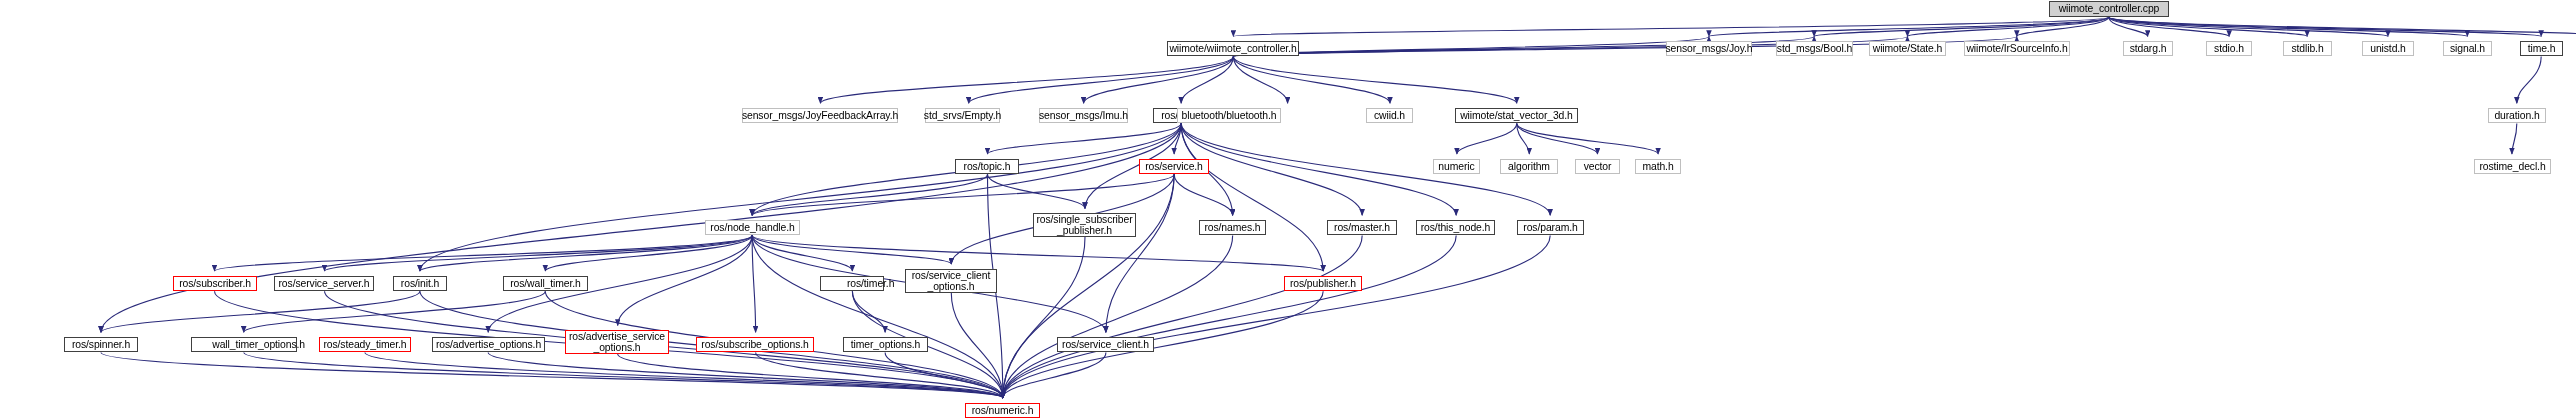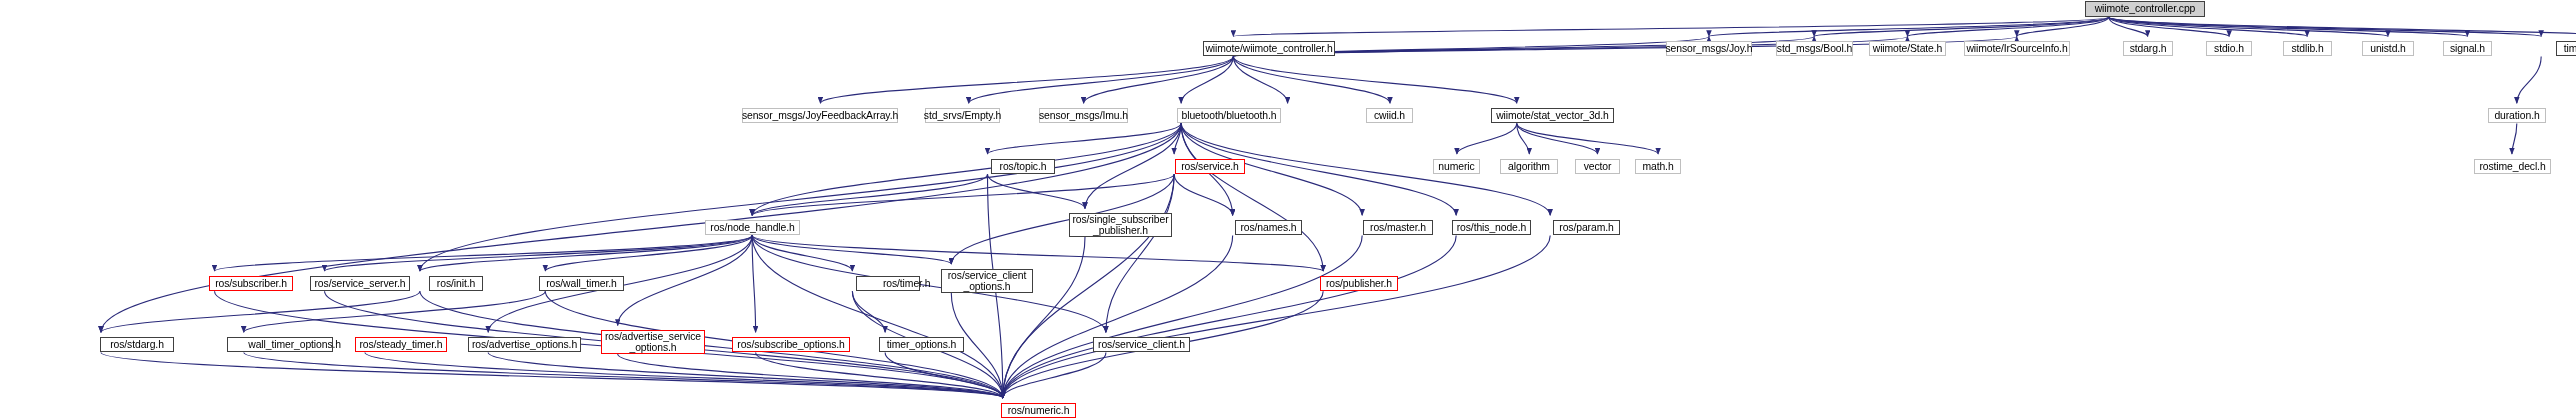--- a/index.html
+++ b/index.html
@@ -24,21 +24,21 @@
     color:#000000;
     font-size:10.4px;
     line-height:1.08;
     white-space:pre-line;
     padding:0 2.8px;
     letter-spacing:-0.1px;
   }
   .node.dark{border:0.7px solid #404040;}
   .node.red{border:0.7px solid #ff0000;}
   .node.root{background:#d0d0d0;border:0.7px solid #404040;}
-  .node.thick{border-width:1.4px;margin-left:36px;}
+  .node.thick{border-width:1.4px;}
 </style>
 </head>
 <body>
 
 <div id="canvas">
   <svg id="edges" viewBox="0 0 3699 604" xmlns="http://www.w3.org/2000/svg">
     <defs>
       <marker id="arrow" markerWidth="10" markerHeight="8" refX="9" refY="4" orient="auto" markerUnits="userSpaceOnUse">
         <path d="M0,0 L10,4 L0,8 z" fill="#2a2a7a"></path>
       </marker>
@@ -165,21 +165,21 @@
       <div class="node dark thick" style="left: 1416px; top: 220px; width: 79px; height: 15.3px;">ros/this_node.h</div>
       <div class="node dark thick" style="left: 1517px; top: 220px; width: 67px; height: 15.3px;">ros/param.h</div>
       <div class="node red thick" style="left: 173px; top: 276px; width: 84px; height: 15.3px;">ros/subscriber.h</div>
       <div class="node dark thick" style="left: 274px; top: 276px; width: 100px; height: 15.3px;">ros/service_server.h</div>
       <div class="node dark thick" style="left: 393px; top: 276px; width: 54px; height: 15.3px;">ros/init.h</div>
       <div class="node dark thick" style="left: 503px; top: 276px; width: 85px; height: 15.3px;">ros/wall_timer.h</div>
       <div class="node dark thick" style="left: 820px; top: 276px; width: 64px; height: 15.3px; padding-left: 40px;">ros/timer.h</div>
       <div class="node dark thick" style="left: 905px; top: 269px; width: 92px; height: 24px;">ros/service_client
 _options.h</div>
       <div class="node red thick" style="left: 1284px; top: 276px; width: 78px; height: 15.3px;">ros/publisher.h</div>
-      <div class="node dark thick" style="left: 64px; top: 337px; width: 74px; height: 15.3px;">ros/stdarg.h</div>
+      <div class="node dark thick" style="left: 64px; top: 337px; width: 74px; height: 15.3px;">ros/spinner.h</div>
       <div class="node dark thick" style="left: 191px; top: 337px; width: 106px; height: 15.3px; padding-left: 32px;">wall_timer_options.h</div>
       <div class="node red thick" style="left: 319px; top: 337px; width: 92px; height: 15.3px;">ros/steady_timer.h</div>
       <div class="node dark thick" style="left: 432px; top: 337px; width: 113px; height: 15.3px;">ros/advertise_options.h</div>
       <div class="node red thick" style="left: 565px; top: 330px; width: 104px; height: 24px;">ros/advertise_service
 _options.h</div>
       <div class="node red thick" style="left: 696px; top: 337px; width: 118px; height: 15.3px;">ros/subscribe_options.h</div>
       <div class="node dark thick" style="left: 843px; top: 337px; width: 85px; height: 15.3px;">timer_options.h</div>
       <div class="node dark thick" style="left: 1057px; top: 337px; width: 97px; height: 15.3px;">ros/service_client.h</div>
       <div class="node red thick" style="left: 965px; top: 403px; width: 75px; height: 15.3px;">ros/numeric.h</div>
     </div>

